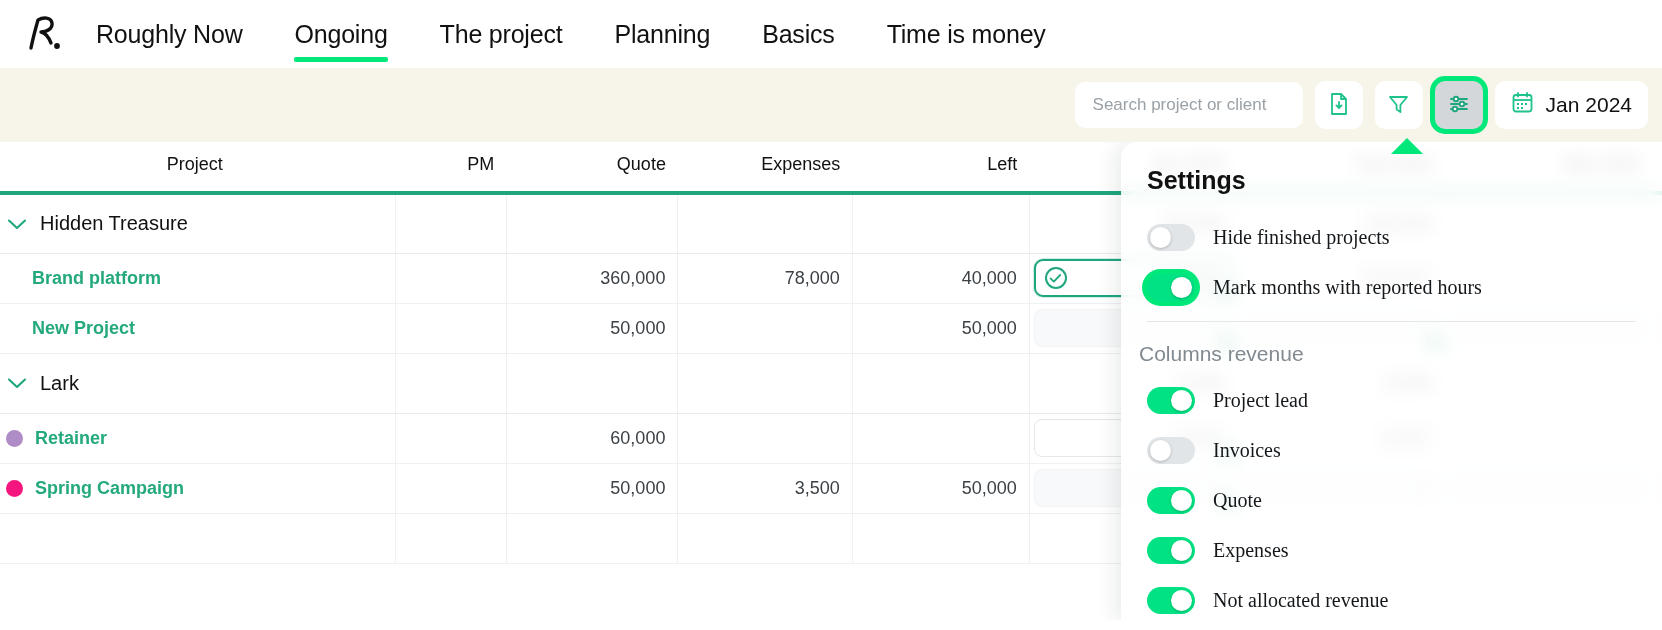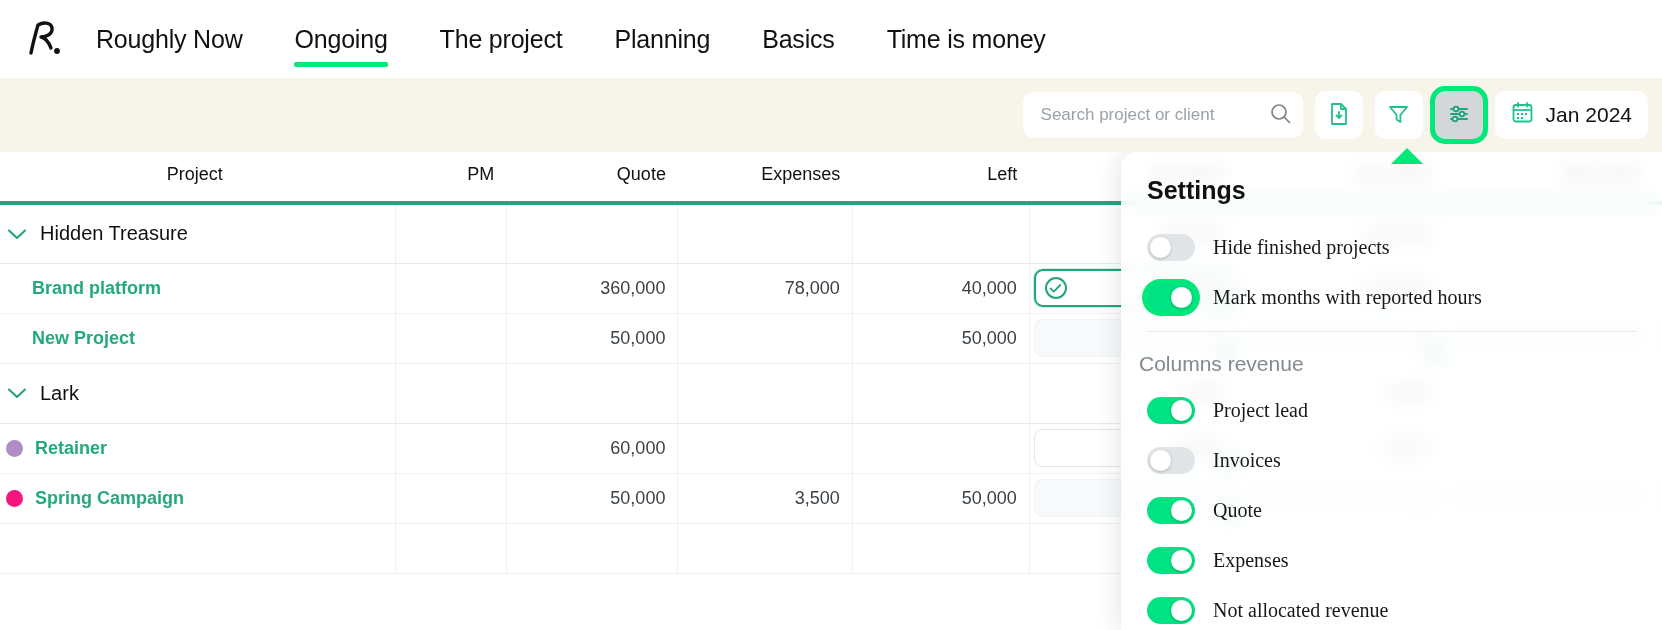--- a/index.html
+++ b/index.html
@@ -6,21 +6,21 @@
   html, body {
     width: 1662px; height: 630px;
     font-family: "Liberation Sans", sans-serif;
     background: #ffffff;
     overflow: hidden;
   }
   .app { position: relative; width: 1662px; height: 630px; background:#fff; }
 
   
   .topnav {
-    height: 78px; display: flex; align-items: center;
+    height: 68px; display: flex; align-items: center;
     padding-left: 22px; background:#fff; gap: 0;
   }
   .logo { width: 44px; height: 44px; display:flex; align-items:center; justify-content:center; margin-right: 30px; }
   .logo svg { display:block; }
   .nav-items { display: flex; align-items: center; }
   .nav-item {
     position: relative; font-size: 25px; color:#111; letter-spacing:-0.2px;
     padding: 6px 0; margin-right: 52px; white-space: nowrap; cursor: pointer;
   }
   .nav-item:last-child { margin-right:0; }
@@ -41,21 +41,21 @@
   .seg {
     flex:1; display:flex; align-items:center; justify-content:center;
     font-size:19px; border-radius:9px; cursor:pointer; color:#f2f0e8; font-weight:700;
   }
   .seg.active { background:#fff; color:#2e3c46; }
 
   .toolbar-right {
     margin-left:auto; display:flex; align-items:center; gap:12px;
   }
   .searchbox {
-    width: 280px; height:46px; background:#fff; border-radius:10px;
+    width: 228px; height:46px; background:#fff; border-radius:10px;
     display:flex; align-items:center; padding: 0 14px 0 18px; gap:8px;
   }
   .searchbox input {
     flex:1; border:none; outline:none; font-size:17px; color:#8d9499;
     font-family:"Liberation Sans", sans-serif; background:transparent;
   }
   .searchbox input::placeholder { color:#9aa1a6; }
   .icon-btn {
     width:48px; height:48px; background:#fff; border-radius:10px;
     display:flex; align-items:center; justify-content:center; cursor:pointer;

